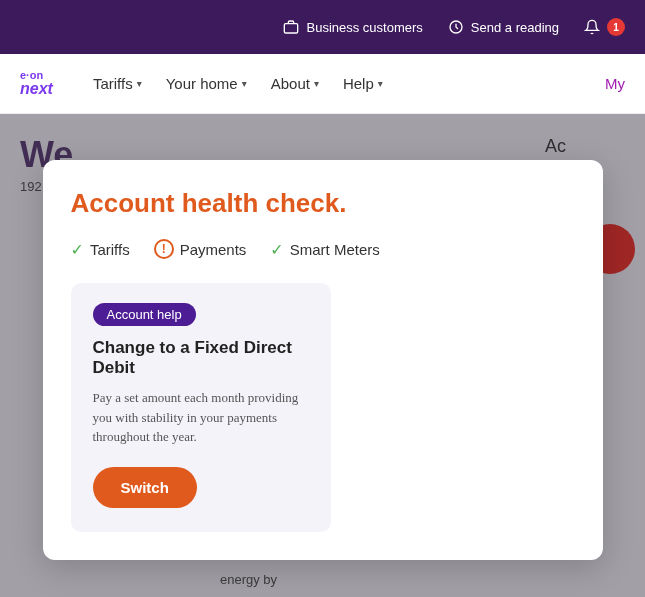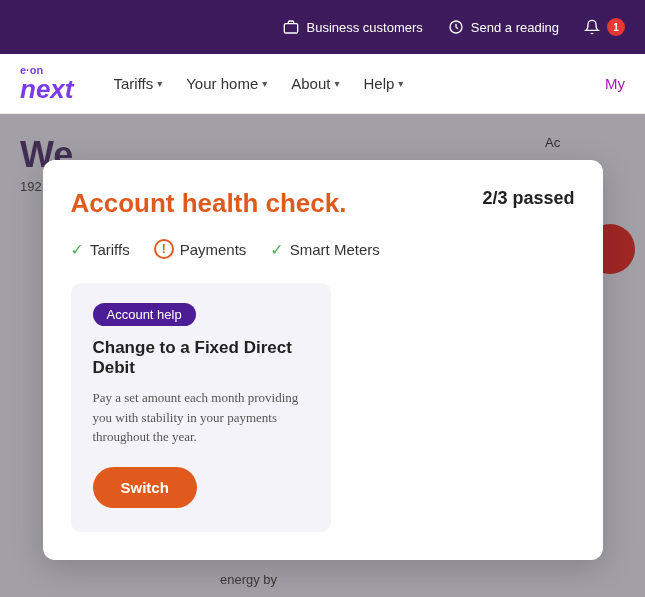--- a/index.html
+++ b/index.html
@@ -62,21 +62,21 @@
     .logo {
       margin-right: 30px;
     }
     .logo-eon {
       font-size: 11px;
       color: #7c3aed;
       font-weight: bold;
       line-height: 1;
     }
     .logo-next {
-      font-size: 26px;
+      font-size: 16px;
       color: #7c3aed;
       font-weight: bold;
       font-style: italic;
       line-height: 1;
     }
     .nav-items {
       display: flex;
       align-items: center;
       gap: 4px;
       flex: 1;
@@ -123,21 +123,21 @@
       position: absolute;
       top: 65px;
       left: 20px;
       font-size: 13px;
       color: #555;
     }
     .page-bg-right-text {
       position: absolute;
       top: 20px;
       right: 10px;
-      font-size: 13px;
+      font-size: 18px;
       color: #444;
       width: 90px;
       line-height: 1.4;
     }
     .right-circle {
       position: absolute;
       right: 10px;
       top: 110px;
       width: 50px;
       height: 50px;
@@ -342,21 +342,20 @@
     <div>s after</div>
     <div>issued.</div>
   </div>
   <div class="page-bottom-text">energy by</div>
 
   <div class="modal-overlay">
     <div class="modal">
 
       <div class="modal-header">
         <div class="modal-title">Account health check.</div>
-        <div class="modal-passed">2/3 passed</div>
       </div>
 
       <div class="modal-checks">
         <div class="check-item">
           <span class="check-ok">✓</span>
           <span>Tariffs</span>
         </div>
         <div class="check-item">
           <span class="check-warn">!</span>
           <span>Payments</span>

